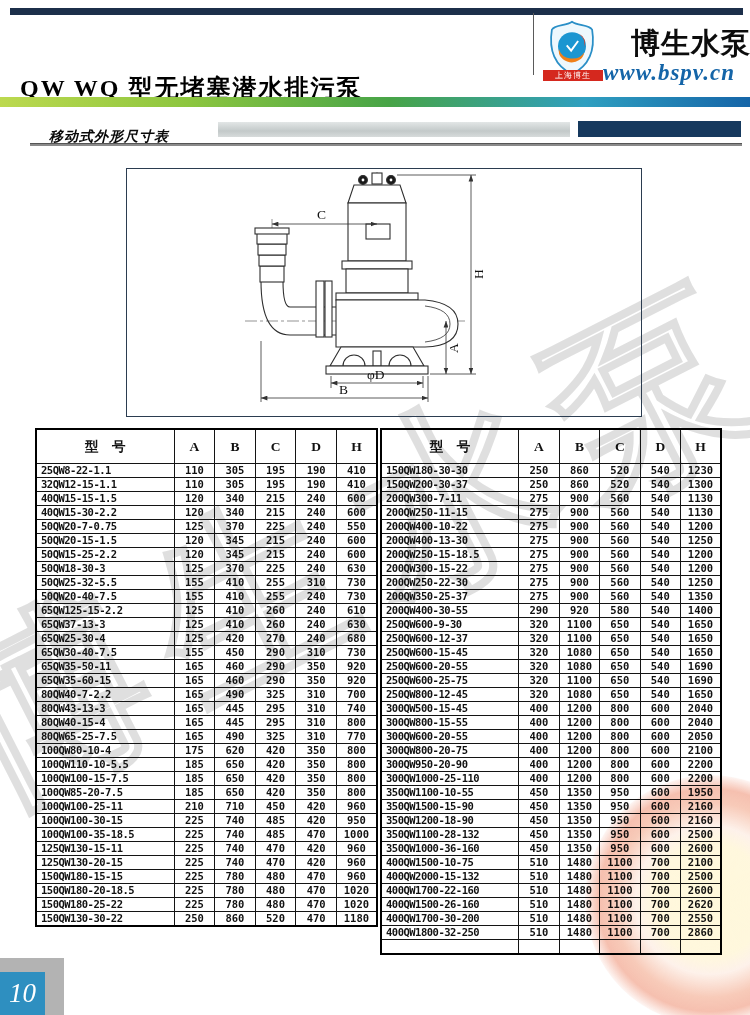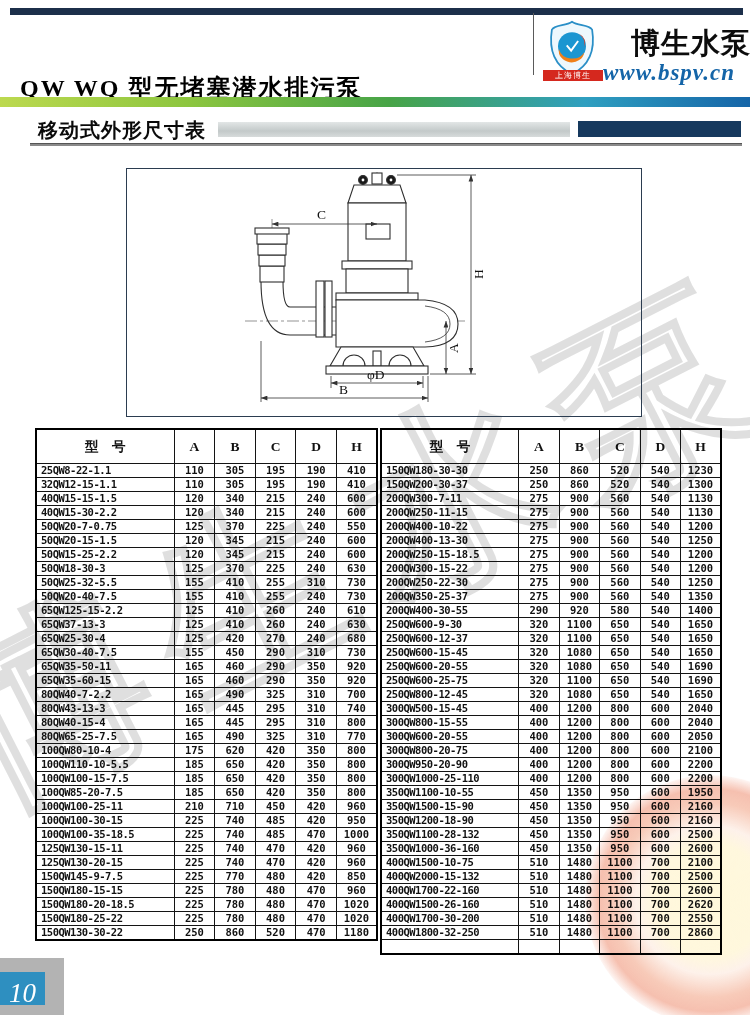--- a/index.html
+++ b/index.html
@@ -15,22 +15,22 @@
   .brand-line{position:absolute;left:60px;top:6px;font-family:"Liberation Serif",serif;font-weight:bold;
               font-size:29px;letter-spacing:1px;color:#0c0c0c;white-space:nowrap;margin-left:28px;}
   .brand-line .reg{font-size:11px;vertical-align:18px;}
   .site{position:absolute;left:60px;top:42px;font-family:"Liberation Serif",serif;font-style:italic;
         font-weight:bold;font-size:23px;color:#1565a8;letter-spacing:1px;}
   .page-title{position:absolute;left:20px;top:72px;margin:0;font-family:"Liberation Serif",serif;
               font-weight:bold;font-size:24px;letter-spacing:2px;color:#000;}
   .grad-bar{position:absolute;left:0;top:97px;width:750px;height:10px;
             background:linear-gradient(90deg,#bcd94f 0%,#8dc63f 25%,#47a447 52%,#2f9fc0 78%,#1565a8 100%);}
   
-  .section-heading{position:absolute;left:38px;top:117px;margin:0;font-size:20px;font-weight:bold;
-                   color:#0a0a0a;letter-spacing:1px;}
+  .section-heading{position:absolute;left:38px;top:117px;margin:11px;font-size:14px;font-weight:bold;
+                   color:#0a0a0a;letter-spacing:1px;font-style:italic;}
   .bar-gray{position:absolute;left:218px;top:122px;width:352px;height:15px;
             background:linear-gradient(180deg,#e2e6e6,#c3c9c9 60%,#d7dbdb);}
   .bar-navy{position:absolute;left:578px;top:121px;width:163px;height:16px;background:#16395e;}
   .rule2{position:absolute;left:30px;top:143px;width:712px;height:2px;background:#8a8a8a;border-top:1px solid #555;}
   
   .drawing{position:absolute;left:126px;top:168px;width:514px;height:247px;border:1.5px solid #2b3c50;
            background:transparent;}
   
   .watermark-text{position:absolute;left:-30px;top:585px;z-index:0;white-space:nowrap;
                   font-family:"Liberation Serif",serif;font-weight:bold;font-size:195px;letter-spacing:30px;
@@ -51,21 +51,21 @@
   .dim-table{border:2px solid #000;}
   .dim-table th{height:21px;font-family:"Liberation Serif",serif;font-size:13.5px;font-weight:bold;
                 text-align:center;padding:6px;}
   .dim-table td{height:13px;font-size:10.5px;line-height:13px;padding:0;}
   .dim-table td.model{text-align:left;padding-left:4px;letter-spacing:-0.5px;}
   .dim-table td.num{text-align:center;}
   .dim-table col.c-model{width:40.5%;}
   .dim-table col.c-num{width:11.9%;}
   
   .pageno-outer{position:absolute;left:0;top:958px;width:64px;height:57px;background:#b3b3b3;z-index:4;}
-  .pageno{position:absolute;left:0;top:14px;width:45px;height:33px;background:#2e8fc0;color:#fff;
+  .pageno{position:absolute;left:0;top:14px;width:45px;height:43px;background:#2e8fc0;color:#fff;
           font-family:"Liberation Serif",serif;font-style:italic;font-size:27px;line-height:43px;
           text-align:center;}
   svg text{font-family:"Liberation Serif",serif;font-size:13.5px;fill:#111;}
 </style>
 </head>
 <body>
 
 <div class="page">
 
   <div class="top-rule"></div>
@@ -410,28 +410,20 @@
         </tr>
         <tr>
           <td class="model">125QW130-20-15</td>
           <td class="num">225</td>
           <td class="num">740</td>
           <td class="num">470</td>
           <td class="num">420</td>
           <td class="num">960</td>
         </tr>
         <tr>
-          <td class="model">150QW145-9-7.5</td>
-          <td class="num">225</td>
-          <td class="num">770</td>
-          <td class="num">480</td>
-          <td class="num">420</td>
-          <td class="num">850</td>
-        </tr>
-        <tr>
           <td class="model">150QW180-15-15</td>
           <td class="num">225</td>
           <td class="num">780</td>
           <td class="num">480</td>
           <td class="num">470</td>
           <td class="num">960</td>
         </tr>
         <tr>
           <td class="model">150QW180-20-18.5</td>
           <td class="num">225</td>

